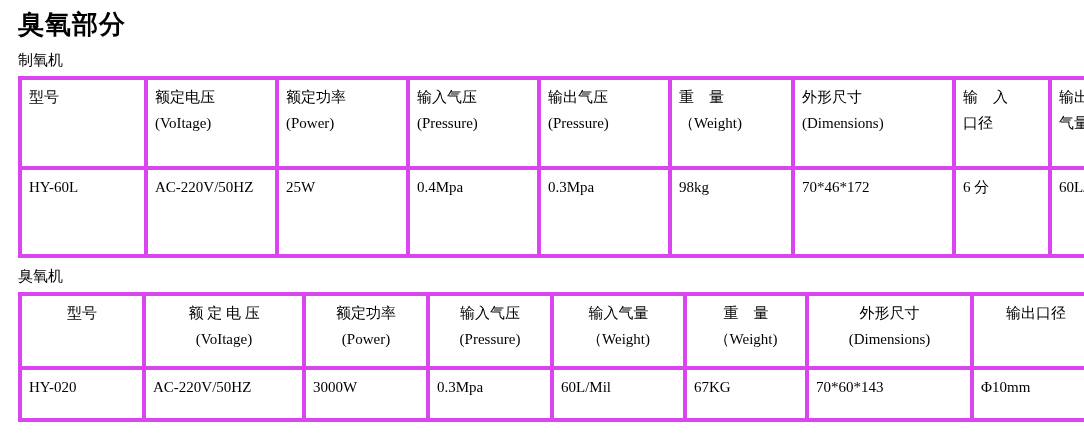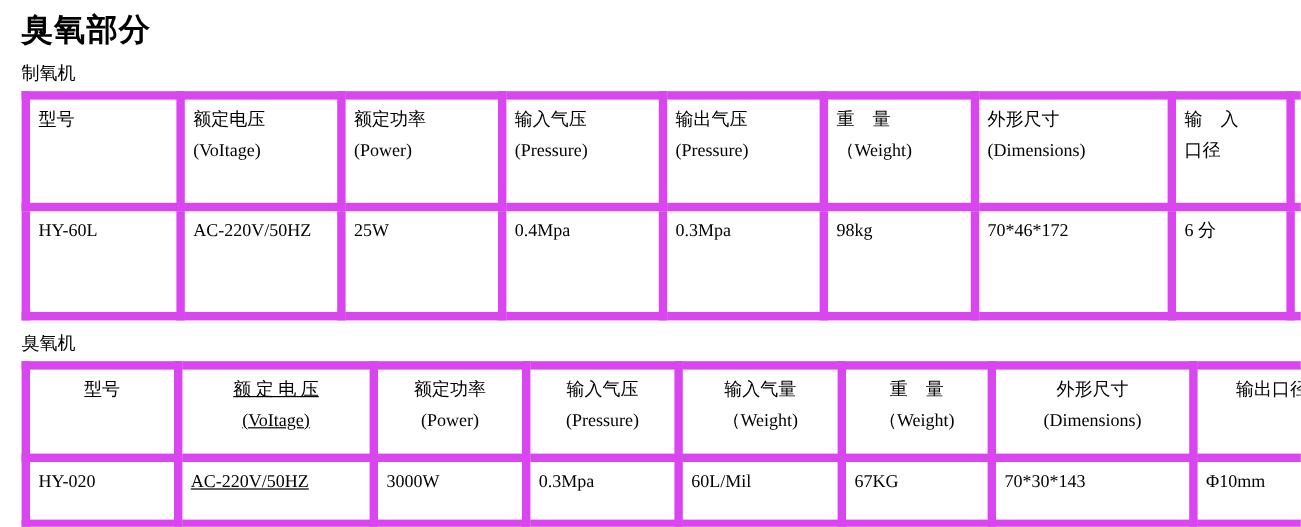--- a/index.html
+++ b/index.html
@@ -25,29 +25,30 @@
     font-size: 26px;
     font-weight: bold;
     margin: 8px 10px 0 18px;
     line-height: 34px;
     letter-spacing: 1px;
   }
   .section-label {
     font-size: 15px;
     margin: 10px 4px 4px 18px;
     line-height: 20px;
+    font-family: Liberation Mono, monospace;
   }
   table.spec {
     border-collapse: collapse;
     margin-left: 18px;
     table-layout: fixed;
     background: #fff;
   }
   table.spec td {
-    border: 7px solid #d946ef;
+    border: 4px solid #d946ef;
     font-size: 15px;
     line-height: 26px;
     padding: 4px 7px;
     vertical-align: top;
     word-wrap: break-word;
     overflow-wrap: break-word;
   }
   
   table.t1 { width: 1048px; }
   table.t1 td.h { height: 78px; }
@@ -60,21 +61,21 @@
   table.t1 .c5 { width: 105px; }
   table.t1 .c6 { width: 143px; }
   table.t1 .c7 { width: 78px; }
   table.t1 .c8 { width: 82px; }
 
   
   table.t2 { width: 1048px; }
   table.t2 td.h { height: 62px; }
   table.t2 td.v { height: 40px; }
   table.t2 .d0 { width: 106px; }
-  table.t2 .d1 { width: 142px; text-decoration: underline; }
+  table.t2 .d1 { width: 142px; }
   table.t2 .d2 { width: 106px; }
   table.t2 .d3 { width: 106px; }
   table.t2 .d4 { width: 115px; margin-left: 25px; }
   table.t2 .d5 { width: 104px; }
   table.t2 .d6 { width: 147px; }
   table.t2 .d7 { width: 110px; }
   table.t2 .d8 { width: 112px; }
 
   .hdr-line { display: block; }
   .center { text-align: center; }
@@ -186,20 +187,20 @@
           <span class="hdr-line"></span>
         </td>
       </tr>
       <tr>
         <td class="v d0">HY-020</td>
         <td class="v d1">AC-220V/50HZ</td>
         <td class="v d2">3000W</td>
         <td class="v d3">0.3Mpa</td>
         <td class="v d4">60L/Mil</td>
         <td class="v d5">67KG</td>
-        <td class="v d6">70*30*143</td>
+        <td class="v d6">70*60*143</td>
         <td class="v d7">Φ10mm</td>
         <td class="v d8">300g/h</td>
       </tr>
     </tbody>
   </table>
 
 </div>
 
 </body></html>

